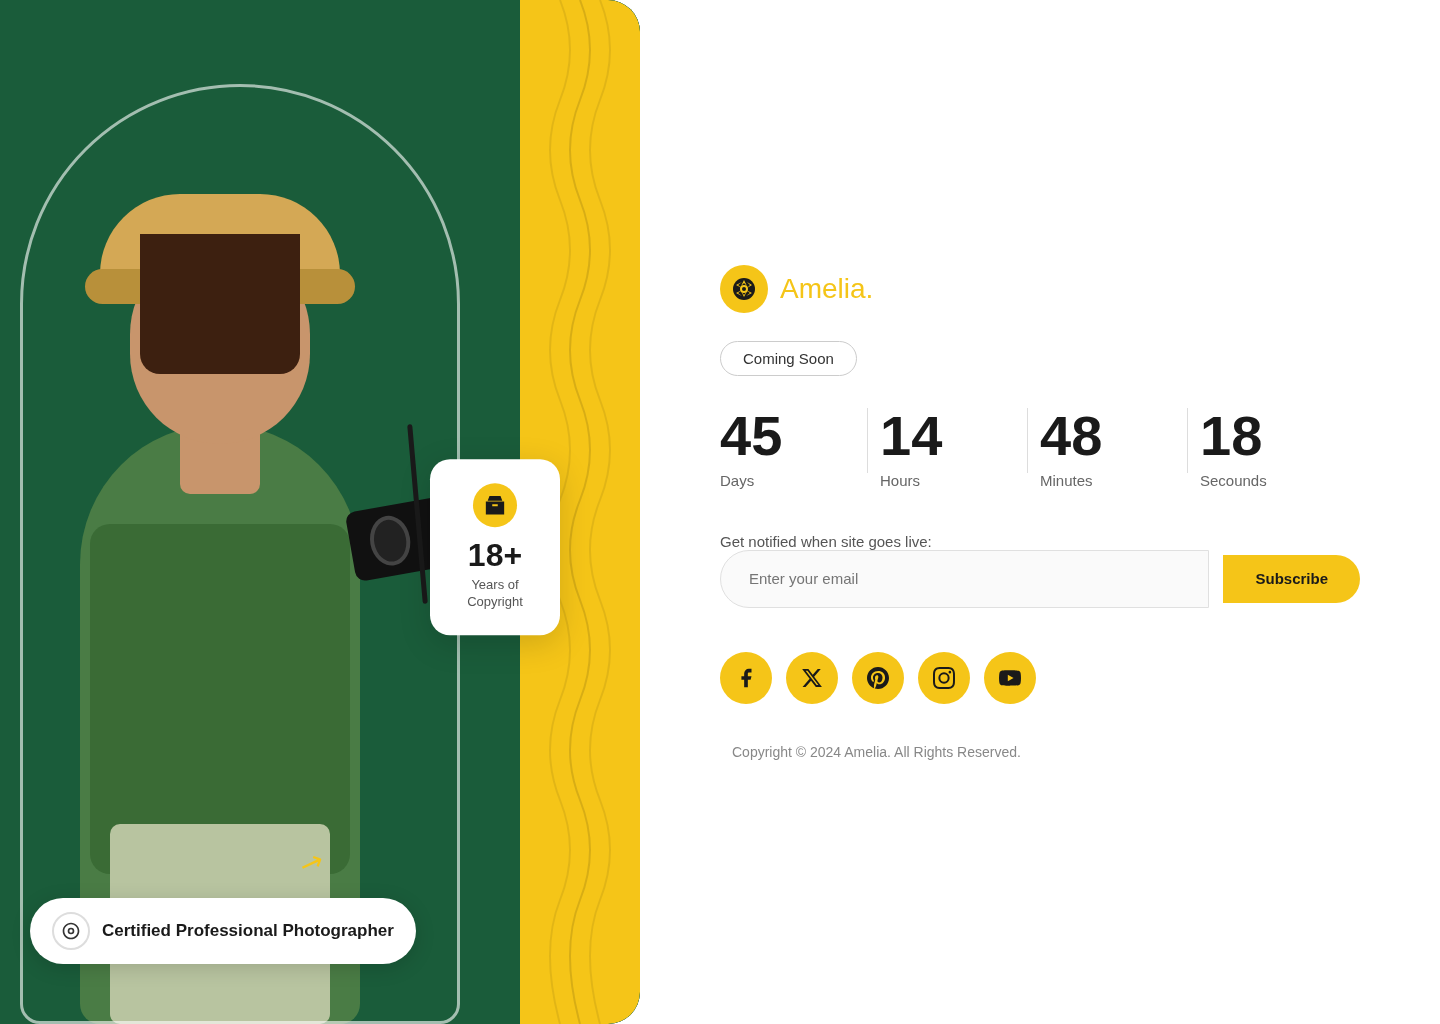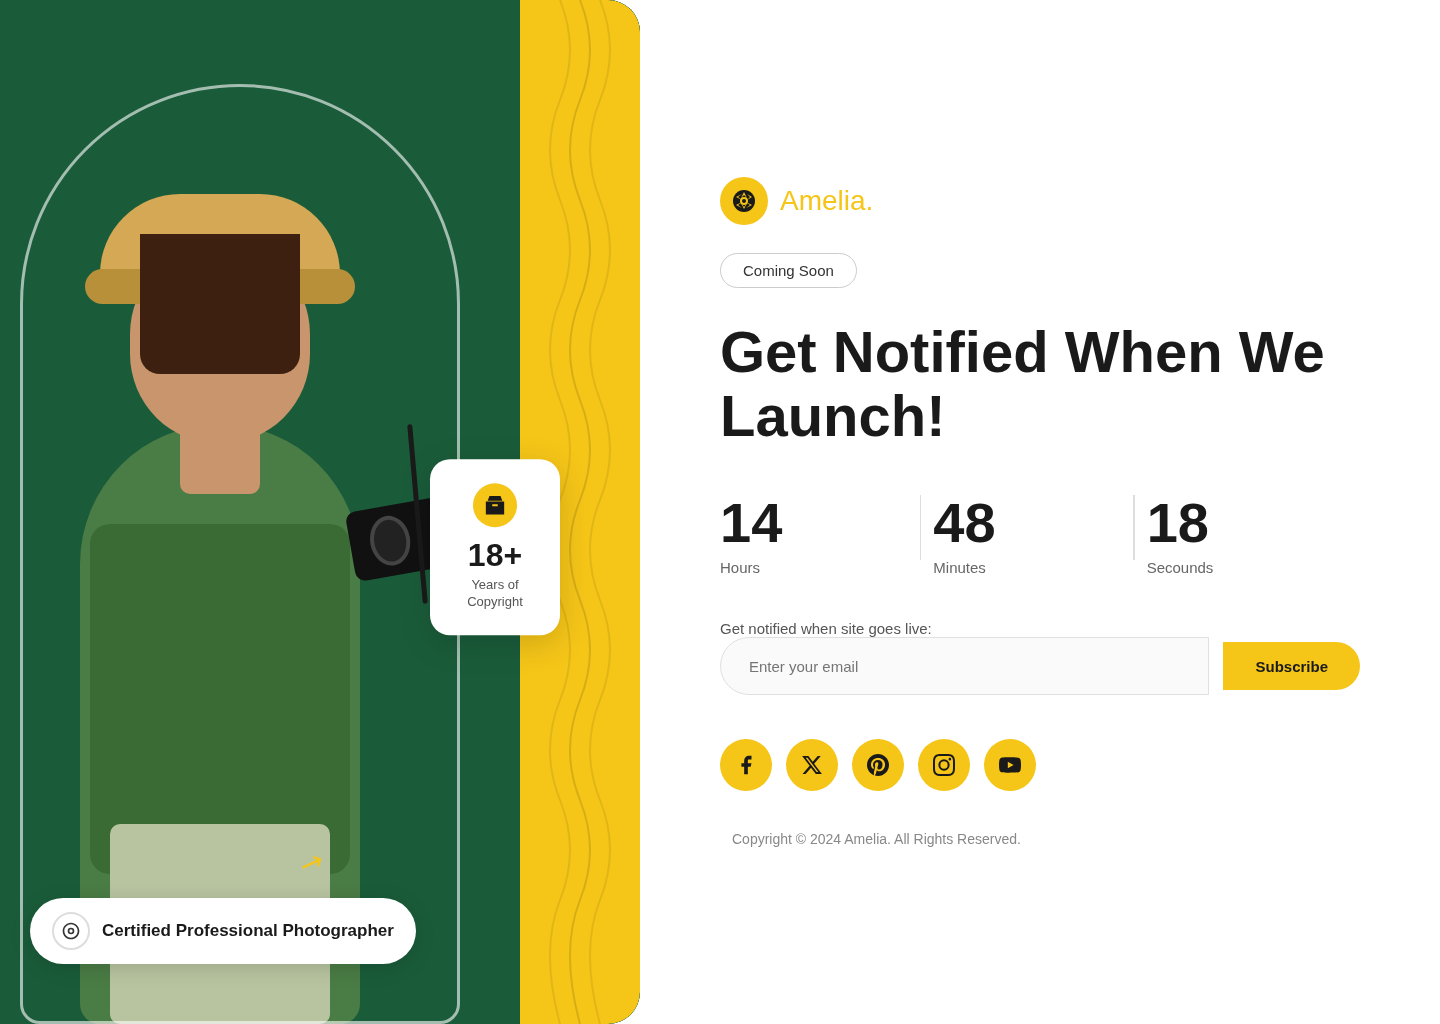--- a/index.html
+++ b/index.html
@@ -401,23 +401,26 @@
     </div>
     <div class="logo-text">
       <span>Amelia</span><span style="color:#F5C518;">.</span>
     </div>
   </div>
 
   <div class="coming-soon-pill">
     <span>Coming Soon</span>
   </div>
 
-  <h1 class="main-heading">Get Notified When We Launch!</h1>
 
   <div class="countdown">
+    <div class="countdown-item">
+      <div class="countdown-num">45</div>
+      <div class="countdown-label">Days</div>
+    </div>
     <div class="countdown-item">
       <div class="countdown-num">14</div>
       <div class="countdown-label">Hours</div>
     </div>
     <div class="countdown-item">
       <div class="countdown-num">48</div>
       <div class="countdown-label">Minutes</div>
     </div>
     <div class="countdown-item">
       <div class="countdown-num">18</div>

